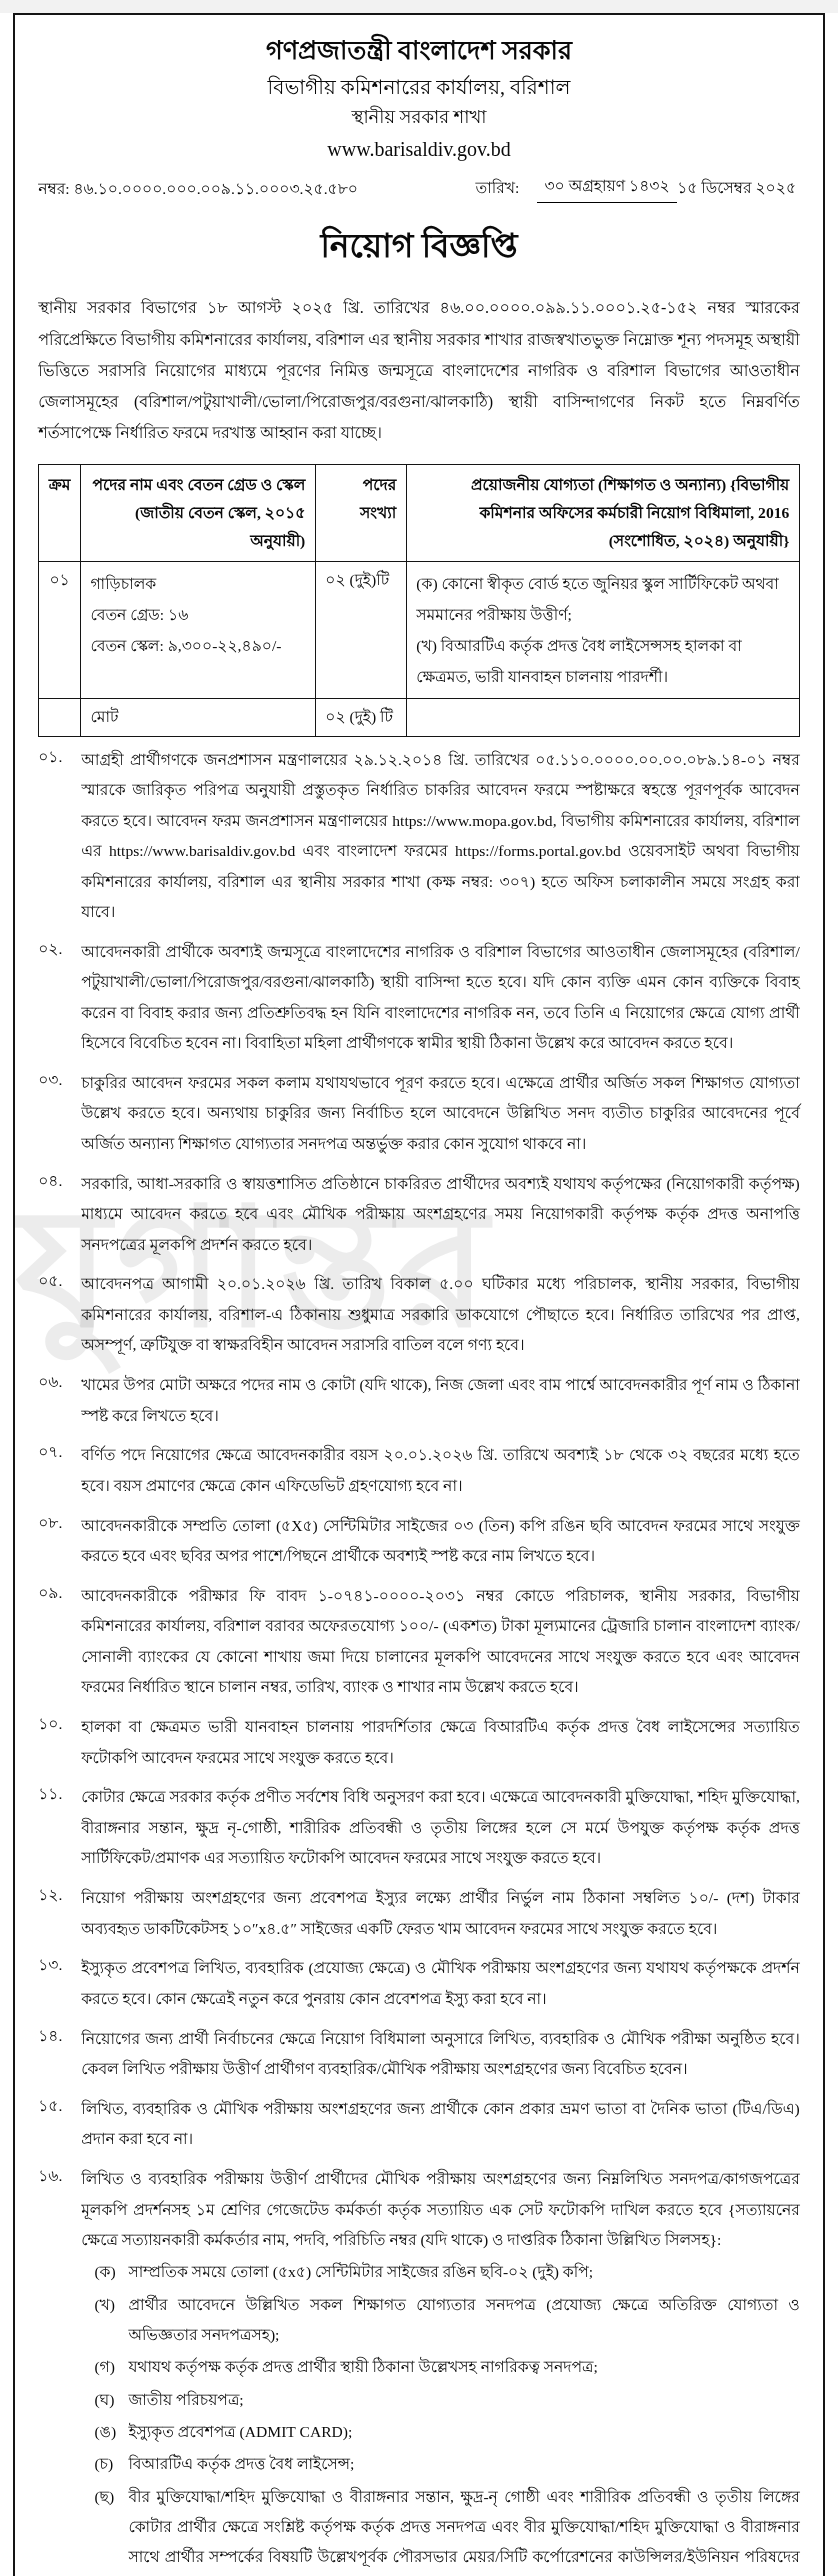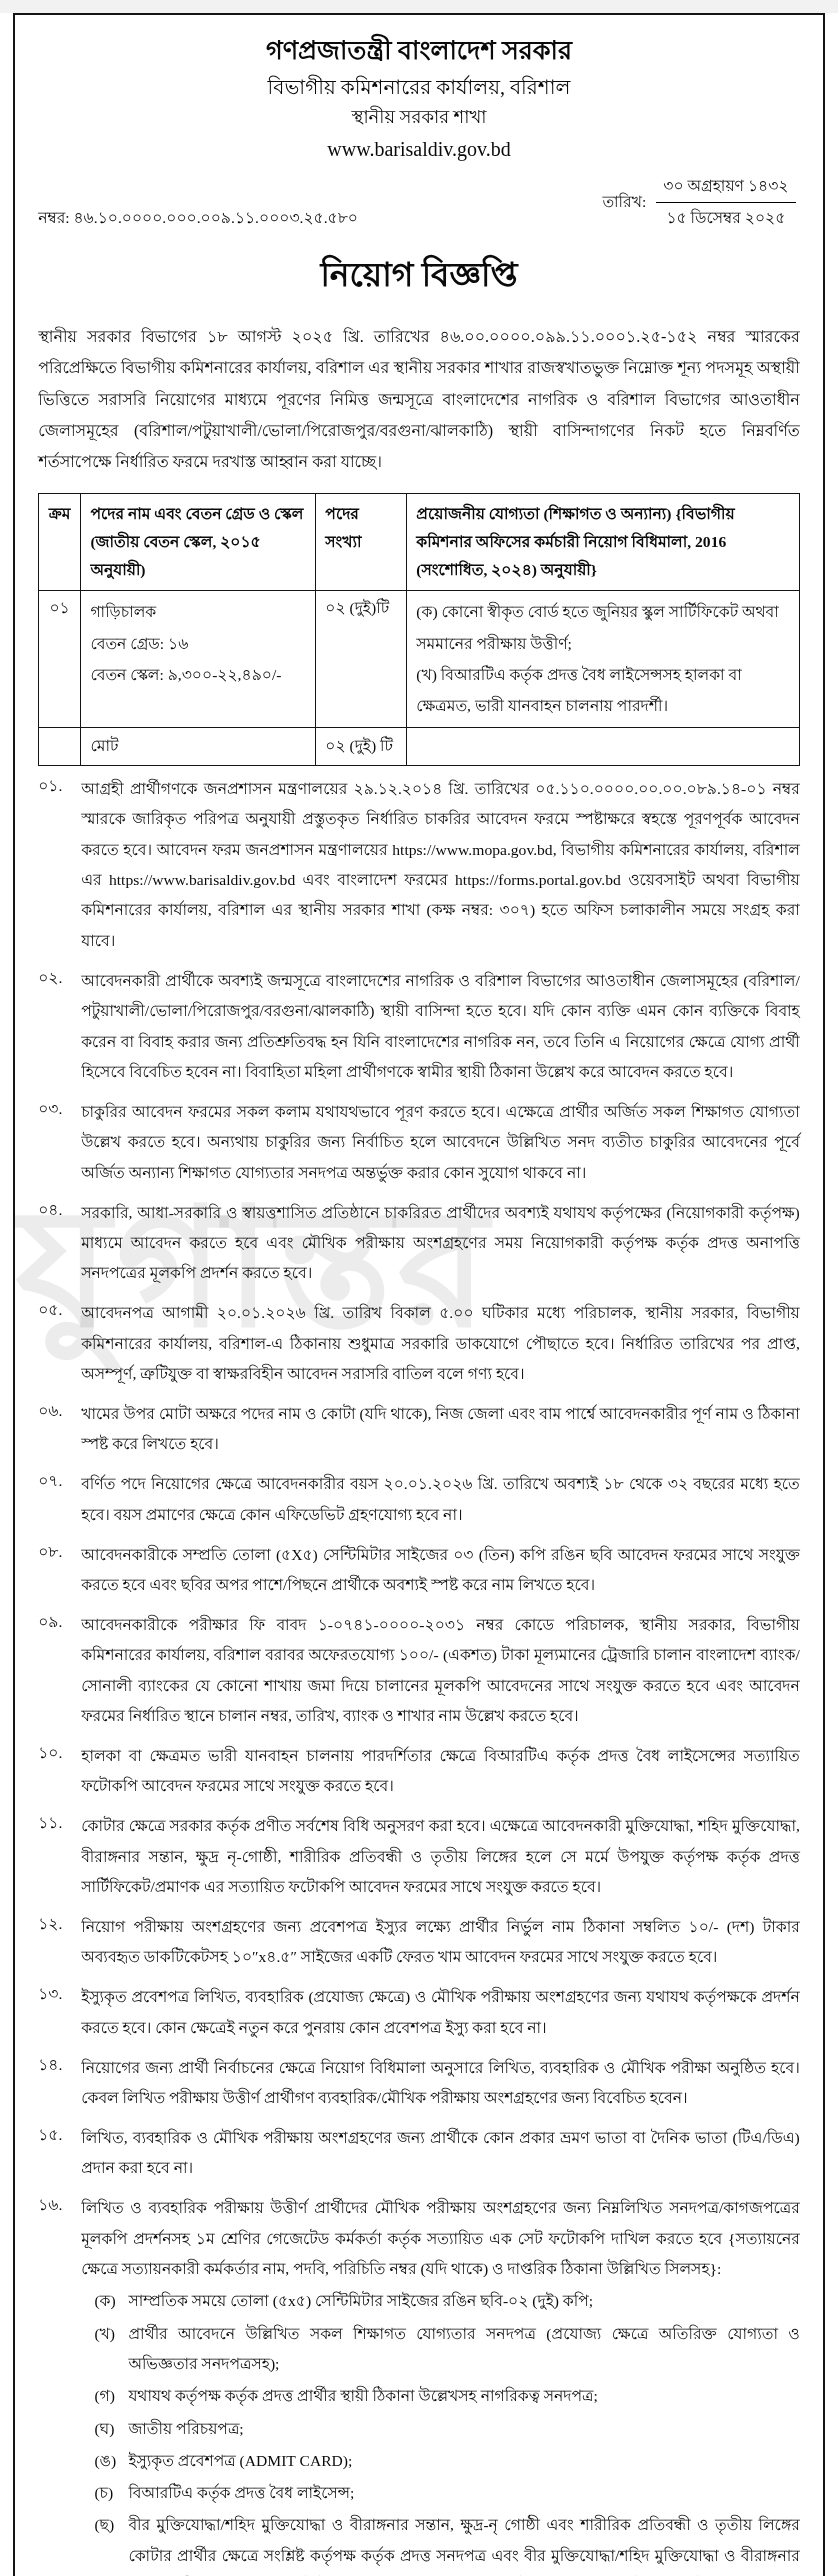--- a/index.html
+++ b/index.html
@@ -11,30 +11,30 @@
              color:rgba(0,0,0,0.075);letter-spacing:5.7px;pointer-events:none;z-index:0;white-space:nowrap;}
   .content{position:relative;z-index:1;}
   
   .doc-header{text-align:center;line-height:1.5;}
   .h1{font-size:25.5px;font-weight:bold;margin-top:1.9px;}
   .h2{font-size:20px;margin-top:1.9px;}
   .h3{font-size:18px;margin-top:1.9px;}
   .h4{font-size:20px;margin-top:3px;}
   .memo-row{display:flex;justify-content:space-between;align-items:flex-end;margin-top:9.5px;font-size:15.6px;}
   .date-block{display:flex;align-items:center;gap:9.5px;margin-right:3.8px;}
-  .date-frac{display:inline-flex;flex-direction:column;text-align:center;font-size:15.6px;}
+  .date-frac{display:inline-flex;flex-direction:row;text-align:center;font-size:15.6px;margin-left:8px;}
   .d1{border-bottom:1.5px solid #000;padding:0 7.6px 2.8px;}
   .d2{padding-top:2.8px;}
   
   .title{text-align:center;font-size:33px;font-weight:bold;margin:17px 0 13.2px;}
   .intro{font-size:16px;line-height:1.95;text-align:justify;}
   
   table.posts{width:100%;border-collapse:collapse;margin-top:15px;font-size:15.6px;}
   table.posts th,table.posts td{border:1.9px solid #141414;padding:5.7px 9.5px;vertical-align:top;}
-  table.posts th{font-weight:bold;text-align:left;line-height:1.8;}
+  table.posts th{font-weight:bold;text-align:right;line-height:1.8;}
   .c-sl{width:5%;text-align:center;}
   .c-post{width:31%;}
   .c-count{width:12%;text-align:left;}
   .c-qual{width:52%;}
   .pline,.qline{line-height:2.0;}
   .total-label{text-align:left;font-weight:normal;}
   
   .cond-head{text-align:center;font-weight:bold;font-size:16px;margin:13.2px 0 7.6px;}
   .conds{font-size:15.6px;}
   .cond{display:flex;margin-top:7.6px;}

